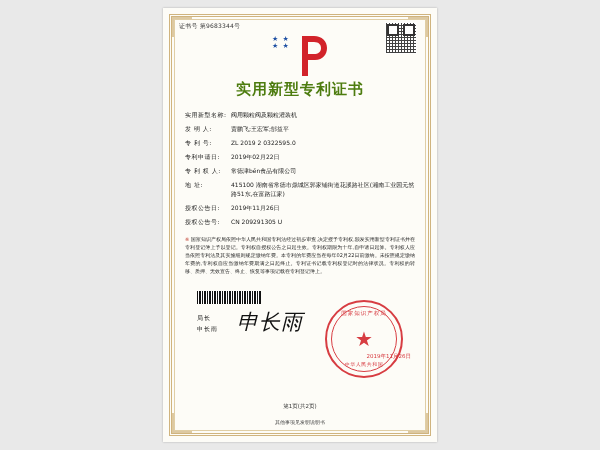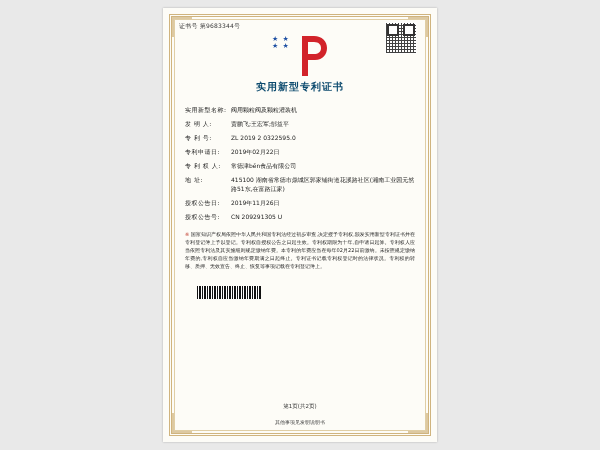--- a/index.html
+++ b/index.html
@@ -109,23 +109,23 @@
     text-align: left;
   }
   .emblem .p-shape {
     position: absolute;
     right: 4px; top: 0px;
     width: 30px; height: 44px;
   }
 
   .title {
     text-align: center;
-    font-size: 10px;
+    font-size: 15px;
     font-weight: bold;
-    color: #0c4a6e;
+    color: #4d7c0f;
     letter-spacing: 1px;
     margin-top: -2px;
     font-family: "DejaVu Sans", sans-serif;
   }
 
   .fields {
     margin-top: 11px;
     padding-left: 6px;
     padding-right: 4px;
   }
@@ -329,19 +329,32 @@
         </div>
       </div>
 
       <div class="legal">
         <span class="marker">※</span>
         <span>国家知识产权局依照中华人民共和国专利法经过初步审查,决定授予专利权,颁发实用新型专利证书并在专利登记簿上予以登记。专利权自授权公告之日起生效。专利权期限为十年,自申请日起算。专利权人应当依照专利法及其实施细则规定缴纳年费。本专利的年费应当在每年02月22日前缴纳。未按照规定缴纳年费的,专利权自应当缴纳年费期满之日起终止。专利证书记载专利权登记时的法律状况。专利权的转移、质押、无效宣告、终止、恢复等事项记载在专利登记簿上。</span>
       </div>
 
       <div class="barcode"></div>
 
+      <div class="sign-block">
+        <div class="sign-label">局长</div>
+        <div class="sign-label">申长雨</div>
+        <div class="sign-script">申长雨</div>
+
+        <div class="seal">
+          <div class="ring"></div>
+          <div class="seal-top">国家知识产权局</div>
+          <div class="star">★</div>
+          <div class="seal-bottom">中华人民共和国</div>
+        </div>
+        <div class="seal-date">2019年11月26日</div>
+      </div>
 
       <div class="page-foot">第1页(共2页)</div>
       <div class="bottom-note">其他事项见发明说明书</div>
 
     </div>
   </div>
 </div>
 
 </body></html>

